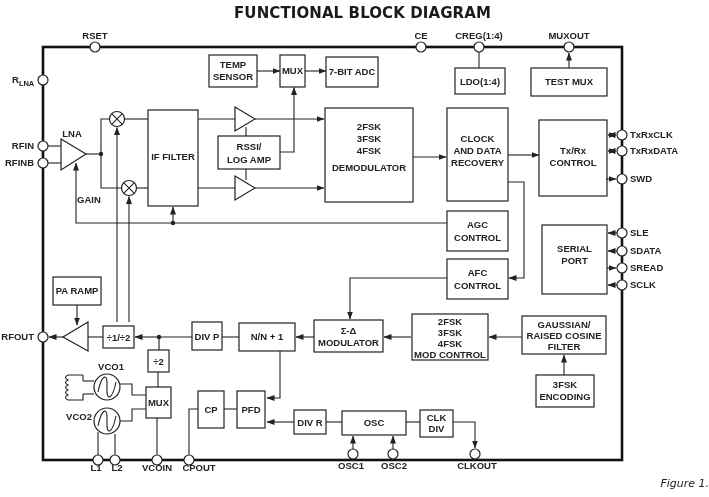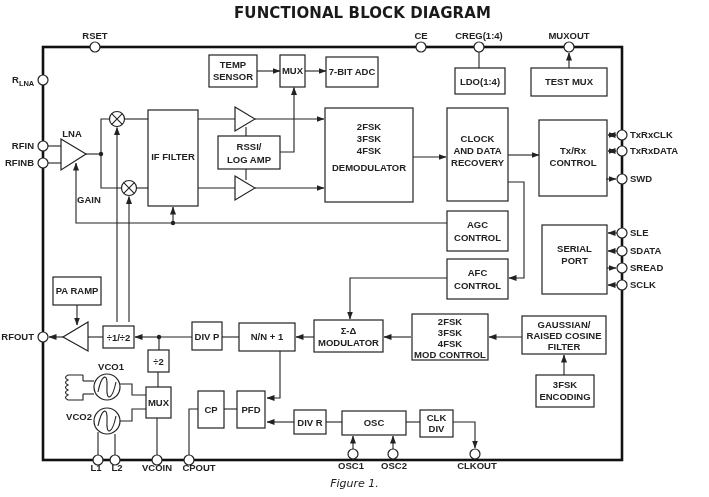--- a/index.html
+++ b/index.html
@@ -1,18 +1,18 @@
 <!DOCTYPE html>
 <html><head>
 <meta charset="utf-8">
 <style>
   html, body { margin:0; padding:0; background:#ffffff; }
   body { width:709px; height:497px; position:relative; overflow:hidden; font-family:"Liberation Sans", sans-serif; }
   #title { position:absolute; left:0; top:4px; width:709px; text-align:center; font-family:"DejaVu Sans", sans-serif; font-weight:bold; font-size:15px; color:#1a1a1a; letter-spacing:0.1px;margin-left:8px; }
-  #caption { position:absolute; left:0; top:477px; width:709px; text-align:center; font-family:"DejaVu Sans", sans-serif; font-style:italic; font-size:11px; color:#222; }
+  #caption { position:absolute; left:0; top:477px; width:709px; text-align:right; font-family:"DejaVu Sans", sans-serif; font-style:italic; font-size:11px; color:#222; }
   svg { position:absolute; left:0; top:0; }
   .blk { fill:#fff; stroke:#222; stroke-width:1.2; }
   .w { fill:none; stroke:#222; stroke-width:1.1; }
   .frame { fill:none; stroke:#111; stroke-width:2.6; }
   .pin { fill:#fff; stroke:#222; stroke-width:1.2; }
   .lbl { font-family:"Liberation Sans", sans-serif; font-weight:bold; font-size:9.5px; fill:#222; }
   .dot { fill:#222; }
 </style>
 </head>
 <body>

